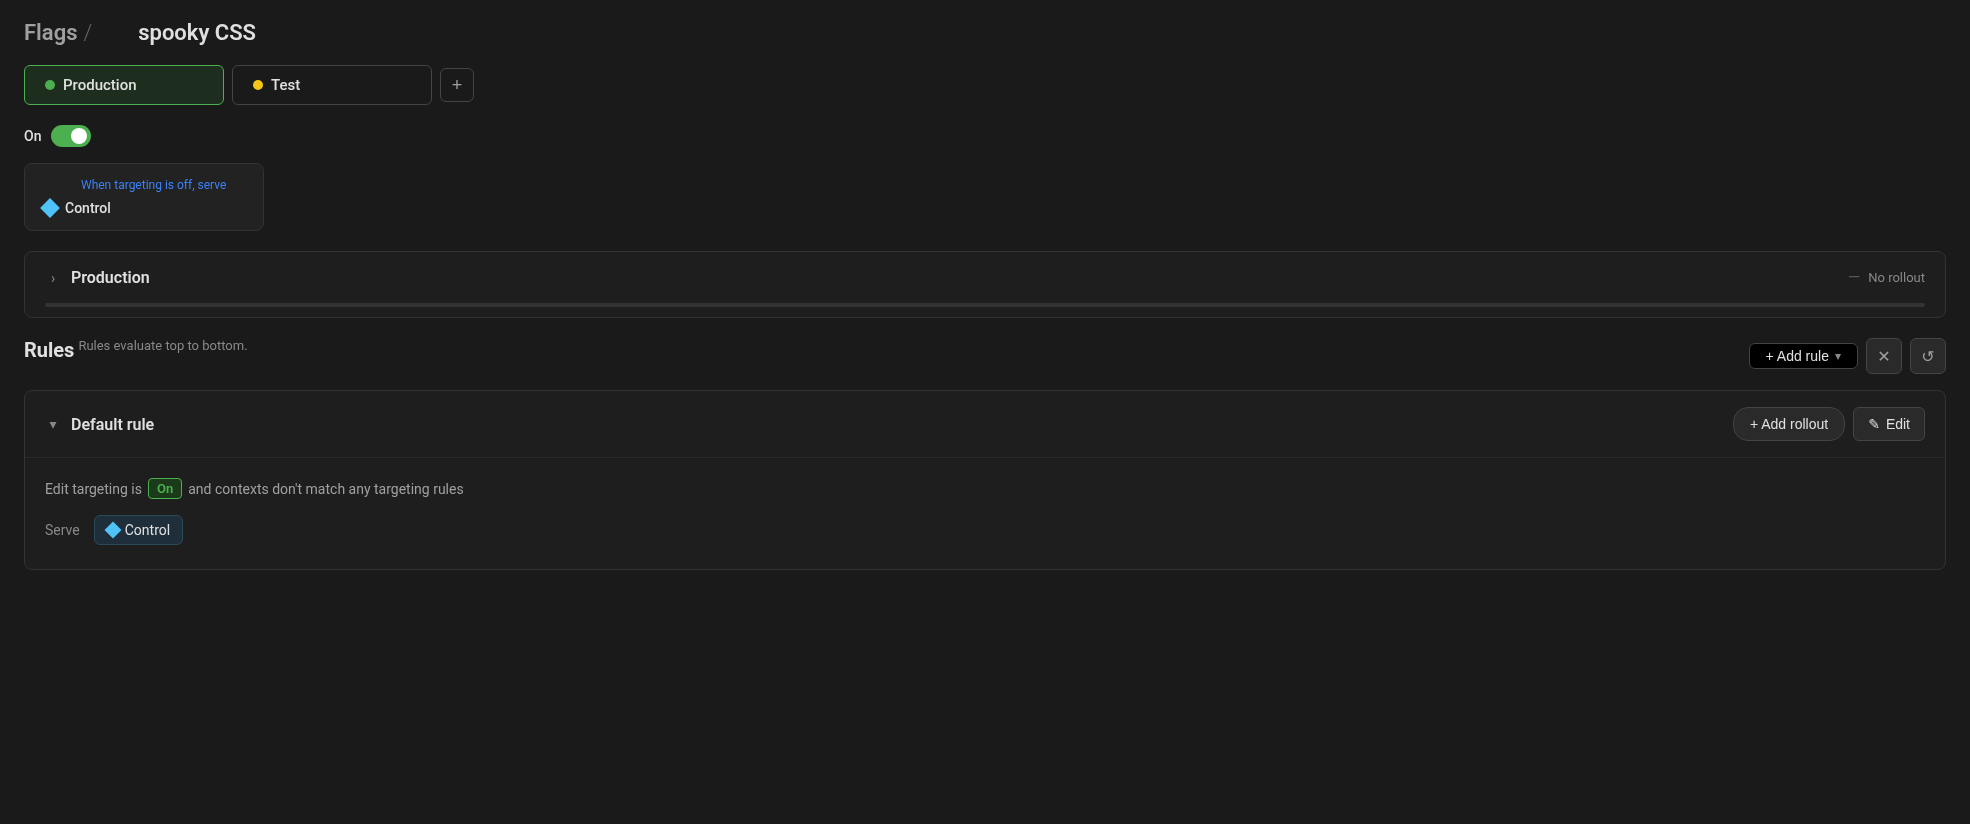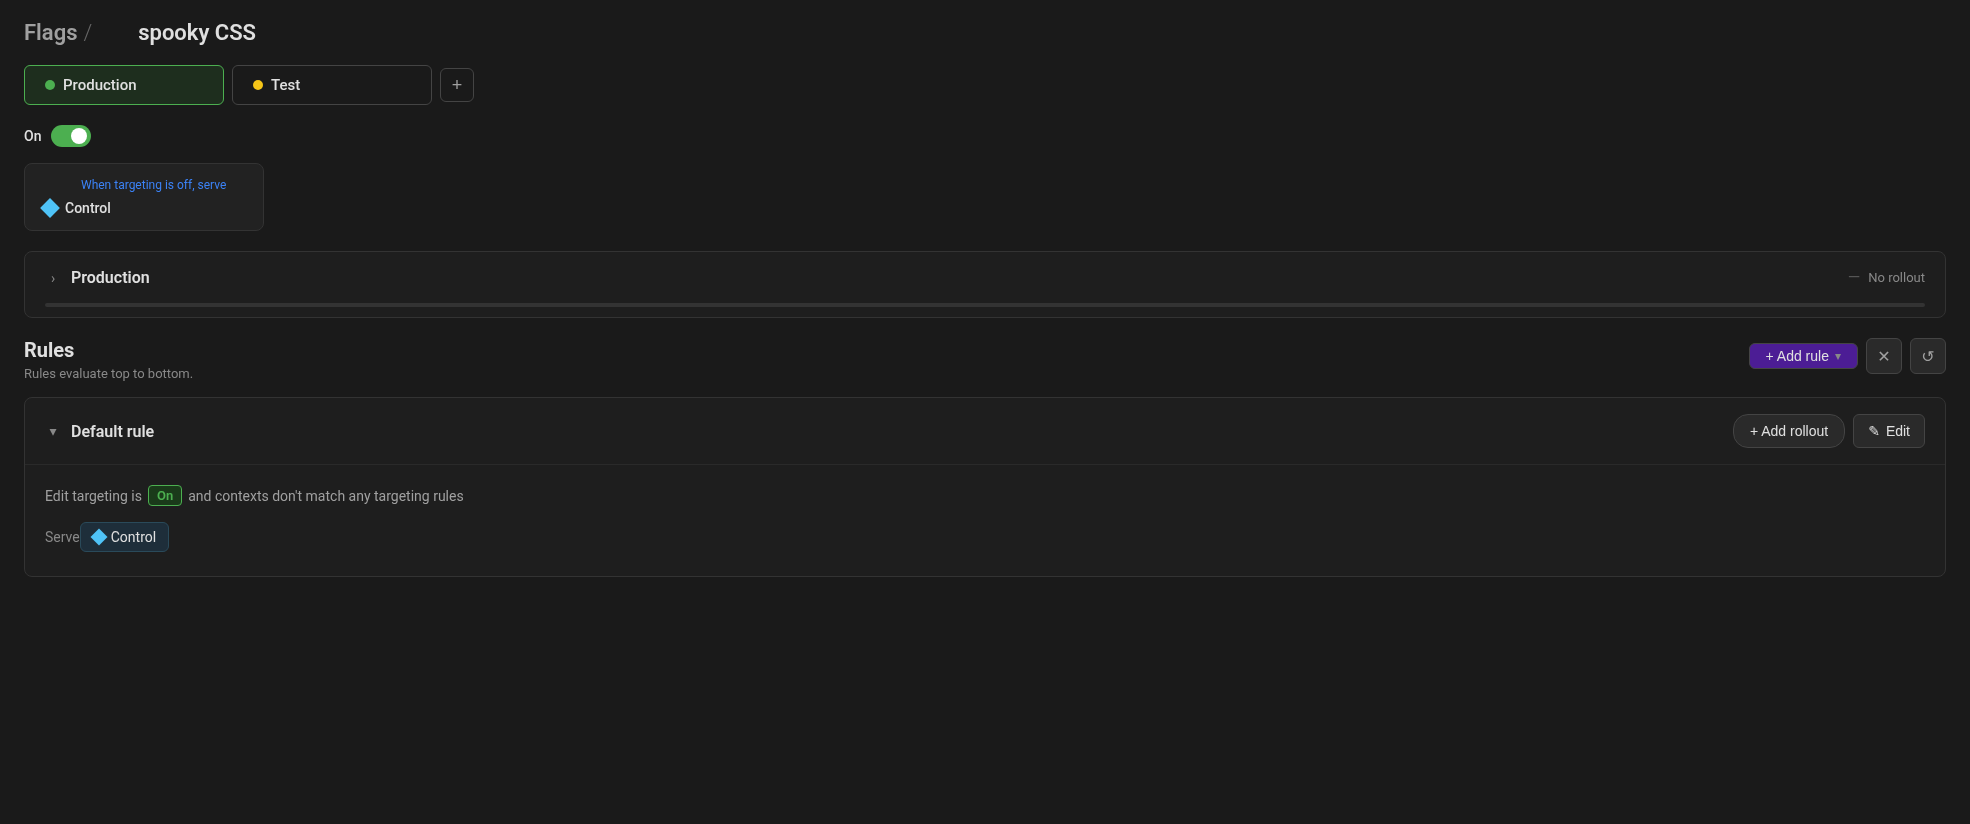--- a/index.html
+++ b/index.html
@@ -271,21 +271,21 @@
 
     .rules-header {
       display: flex;
       align-items: flex-start;
       justify-content: space-between;
       margin-bottom: 16px;
     }
 
     .rules-title-group {
       display: flex;
-      flex-direction: column;
+      flex-direction: row;
       gap: 4px;
     }
 
     .rules-title {
       font-size: 20px;
       font-weight: 700;
       color: #e0e0e0;
     }
 
     .rules-subtitle {
@@ -297,21 +297,21 @@
       display: flex;
       align-items: center;
       gap: 8px;
     }
 
     .add-rule-btn {
       display: flex;
       align-items: center;
       gap: 6px;
       padding: 4px 16px;
-      background: #4c1d95;
+      background: #000000;
       border: 1px solid #444;
       border-radius: 6px;
       color: #e0e0e0;
       cursor: pointer;
       font-size: 14px;
       font-weight: 500;
     }
 
     .add-rule-chevron {
       color: #888;
@@ -414,21 +414,21 @@
       border: 1px solid #4caf50;
       border-radius: 4px;
       padding: 2px 8px;
       font-size: 13px;
       font-weight: 600;
     }
 
     .serve-row {
       display: flex;
       align-items: center;
-      gap: 0;
+      gap: 14px;
     }
 
     .serve-label {
       font-size: 14px;
       color: #888;
     }
 
     .control-badge {
       display: flex;
       align-items: center;

